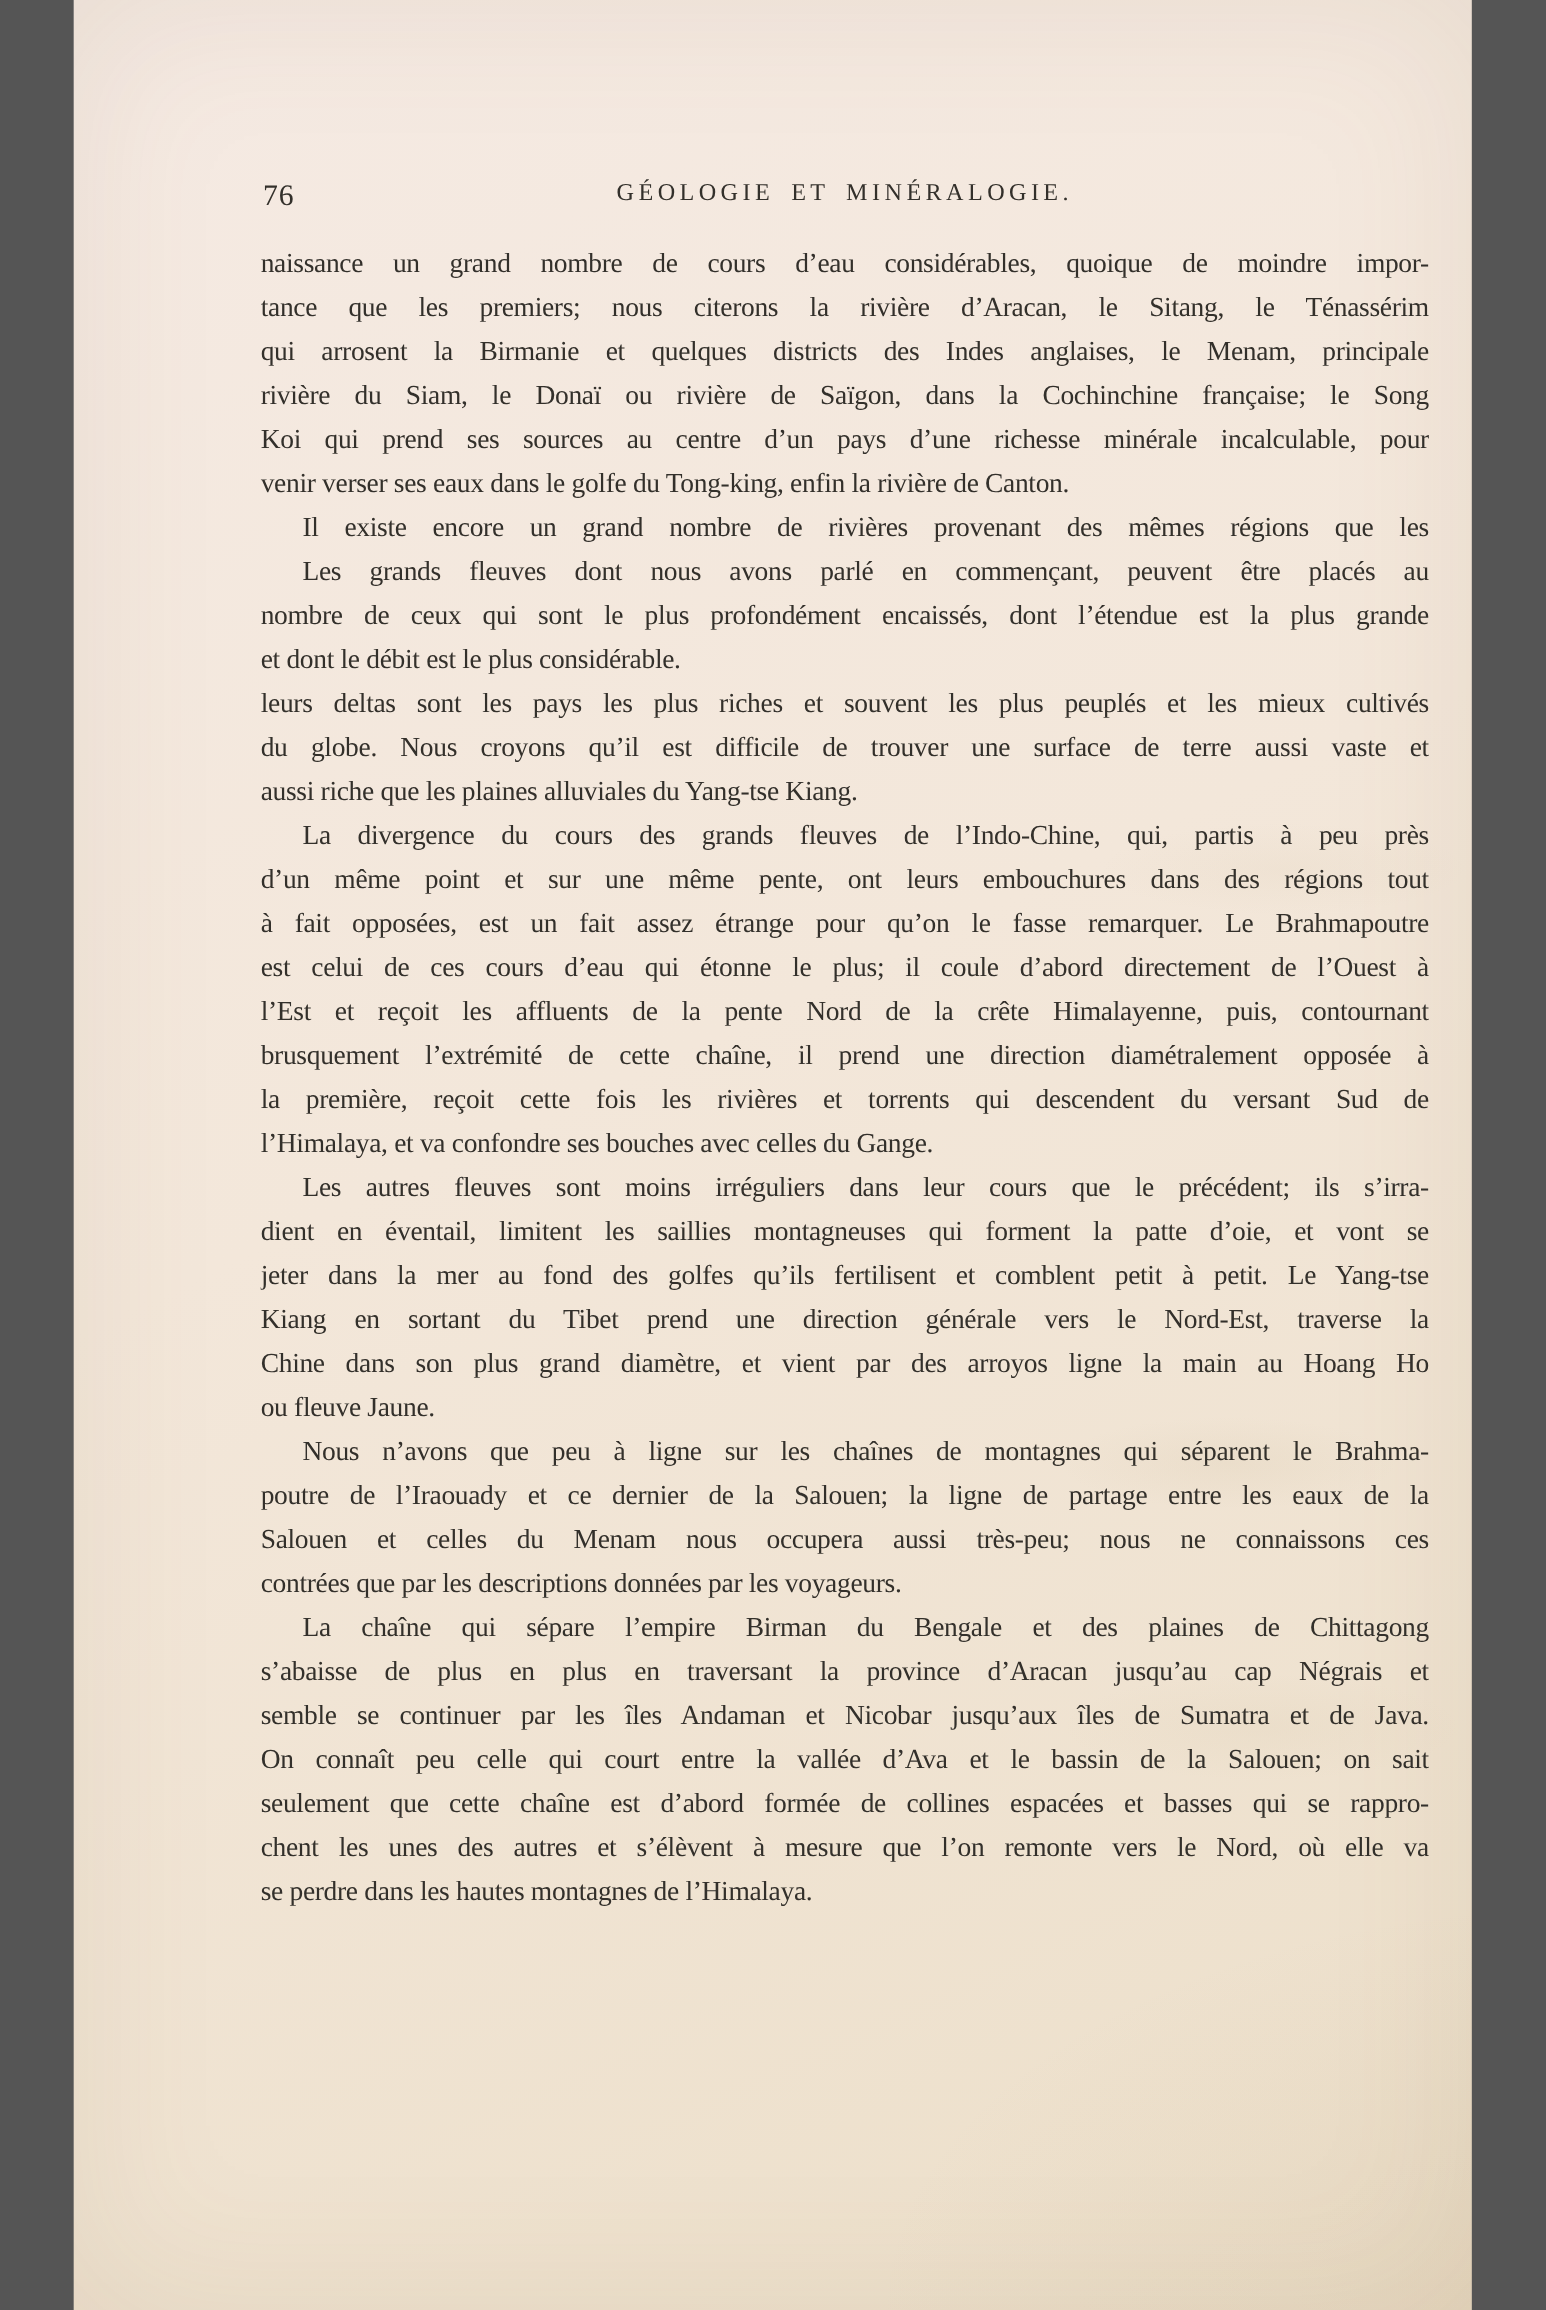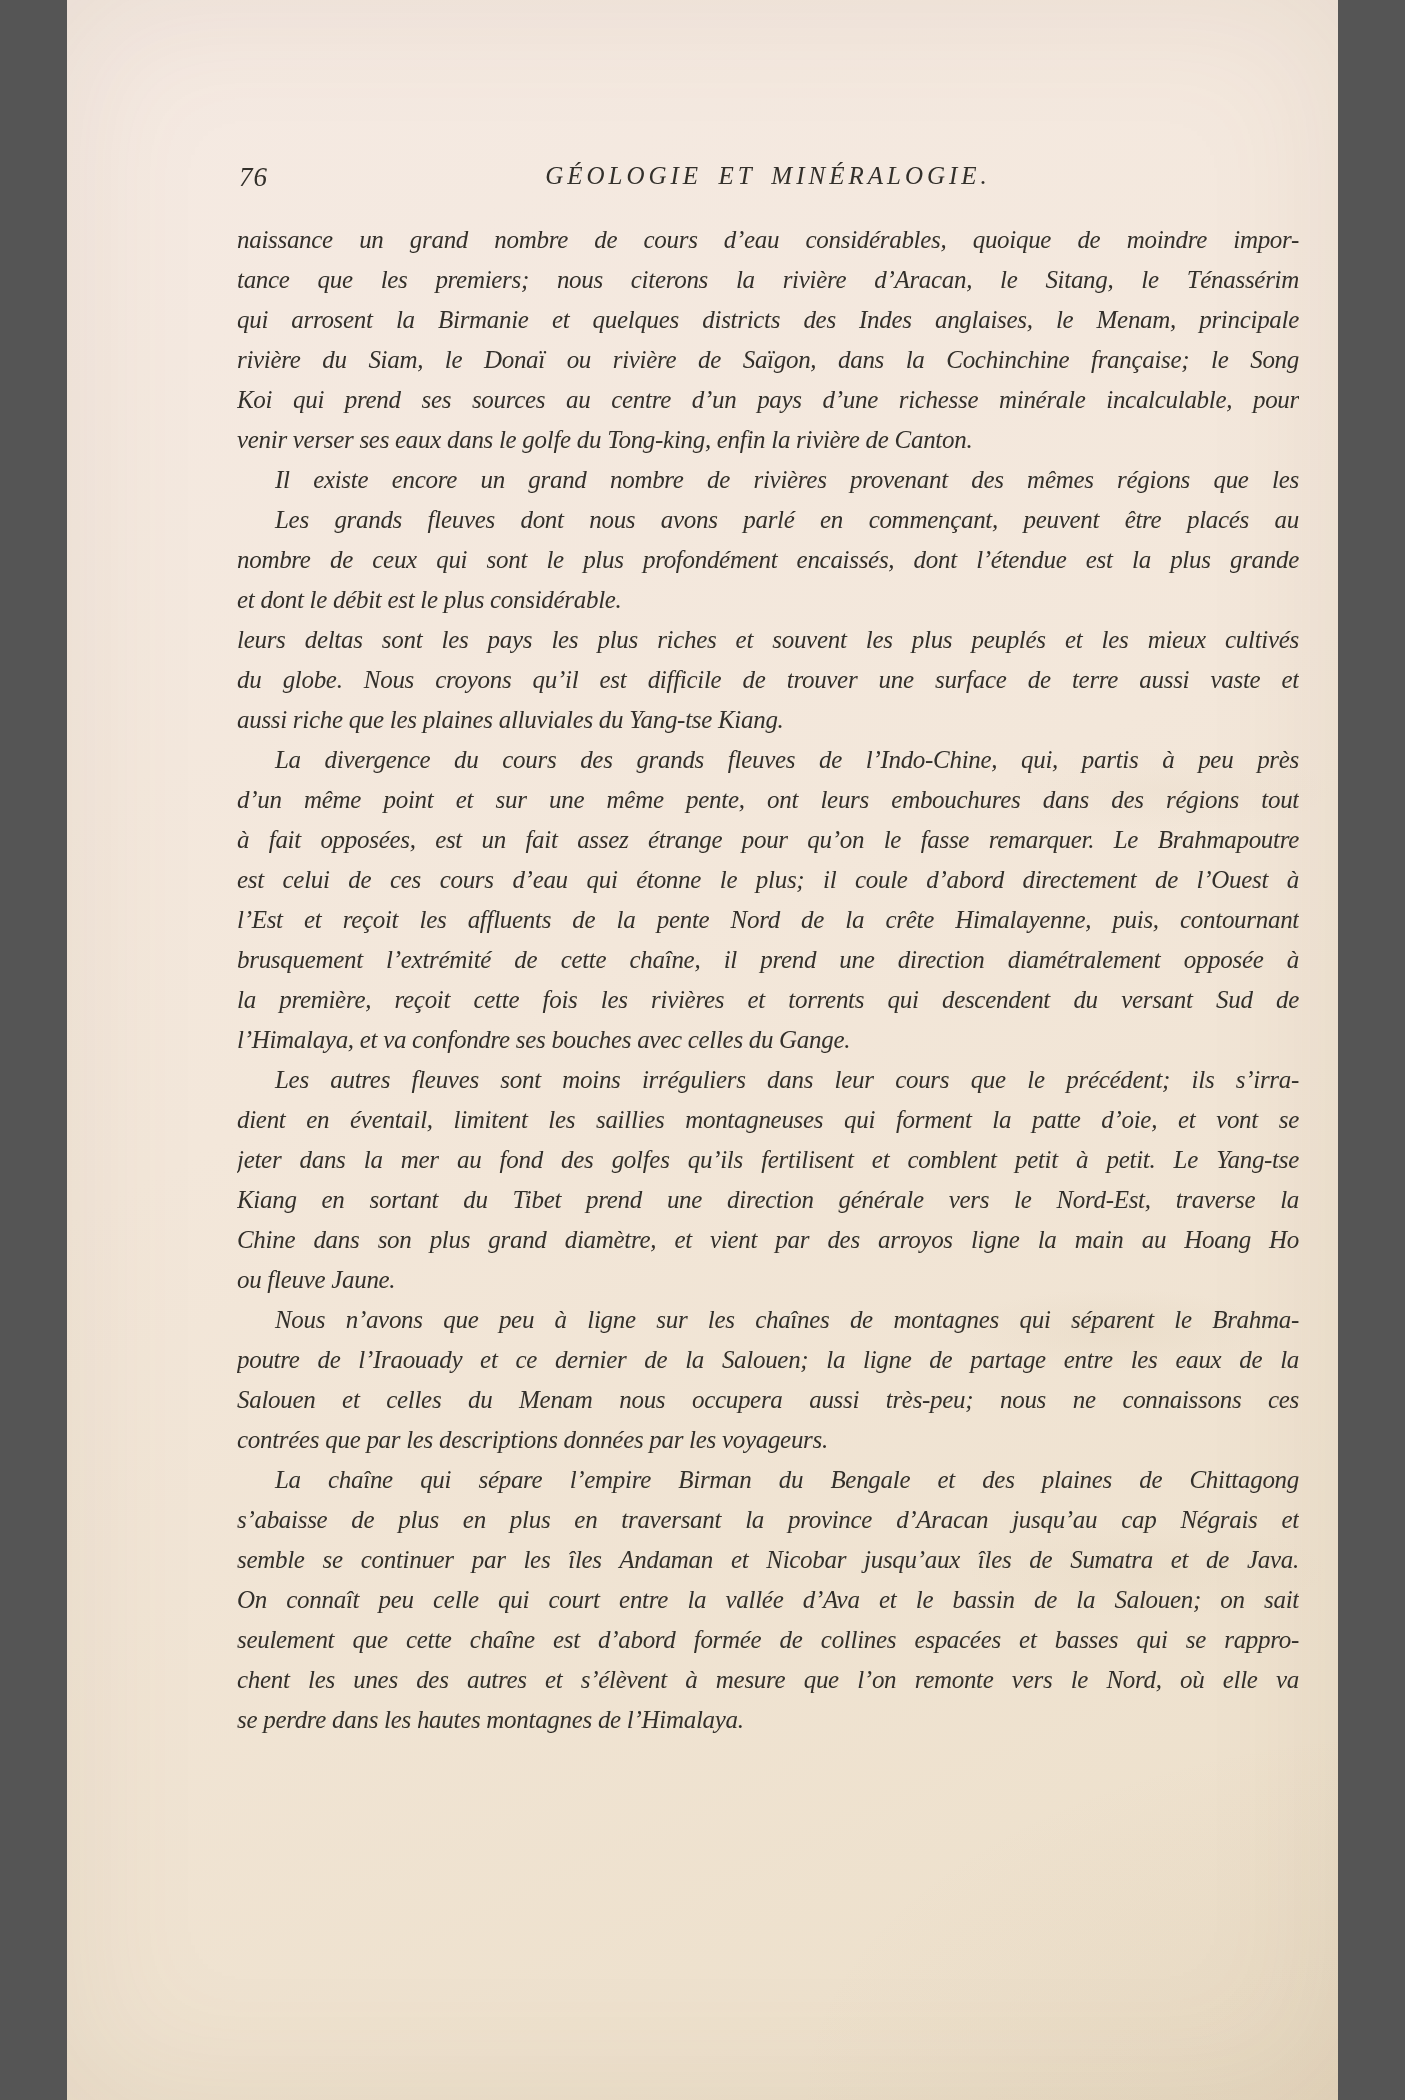--- a/index.html
+++ b/index.html
@@ -7,21 +7,20 @@
 
   .page {
     position: relative;
     width: 1271px;
     height: 2100px;
     margin: 0 auto;
     background: linear-gradient(155deg, var(--paper-top, #f5eae3) 0%, #f3e7da 45%, var(--paper-bottom, #ecdfc9) 100%);
     box-shadow: inset 0 0 140px rgba(125, 95, 60, 0.10);
     overflow: hidden;
     color: var(--ink, #33302b);
-    font-style: italic;
   }
 
   
   .page::before {
     content: "";
     position: absolute;
     inset: 0;
     background:
       radial-gradient(220px 60px at 1050px 1330px, rgba(190,170,130,0.10), transparent 70%),
       radial-gradient(260px 70px at 1080px 1570px, rgba(190,170,130,0.08), transparent 70%),
@@ -45,21 +44,21 @@
   .pagenum {
     position: absolute;
     left: 2px;
     top: 0;
     font-size: 27px;
     letter-spacing: 1px;
   }
   .running-title {
     display: block;
     text-align: center;
-    font-size: 25px;
+    font-size: 22px;
     letter-spacing: 4px;
     word-spacing: 6px;
   }
 
   .body { font-size: 25px; letter-spacing: -0.3px; }
 
   .paragraph { margin: 0; }
 
   .line {
     line-height: 40px;

